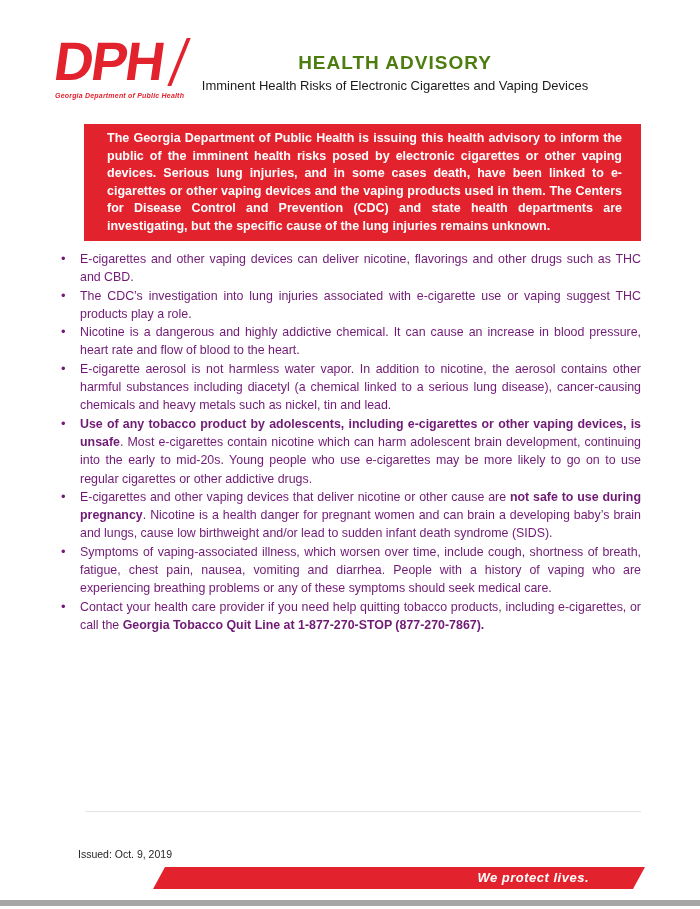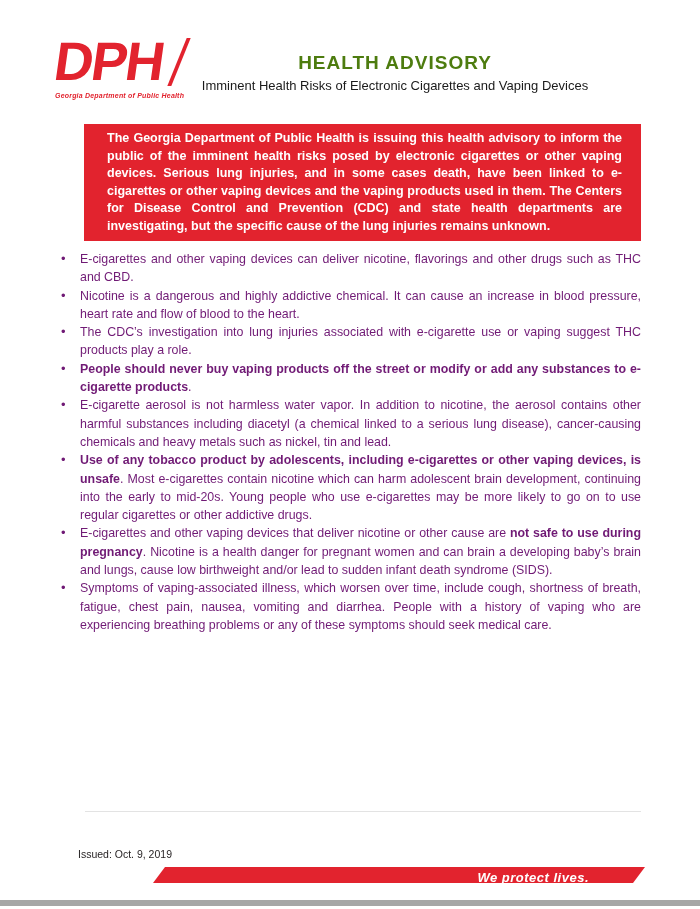--- a/index.html
+++ b/index.html
@@ -128,21 +128,21 @@
     left: 78px;
     top: 848px;
     font-size: 10.5px;
     color: #231f20;
   }
   .banner {
     position: absolute;
     left: 153px;
     top: 867px;
     width: 492px;
-    height: 16px;
+    height: 22px;
     background: #e2232e;
     clip-path: polygon(12px 0, 100% 0, calc(100% - 12px) 100%, 0 100%);
     text-decoration: underline;
   }
   .banner-text {
     position: absolute;
     right: 56px;
     top: 0;
     line-height: 22px;
     font-size: 13px;
@@ -177,27 +177,27 @@
     <div class="header-titles">
       <h1>HEALTH ADVISORY</h1>
       <div class="header-subtitle">Imminent Health Risks of Electronic Cigarettes and Vaping Devices</div>
     </div>
   </header>
 
   <section class="alert-box">The Georgia Department of Public Health is issuing this health advisory to inform the public of the imminent health risks posed by electronic cigarettes or other vaping devices. Serious lung injuries, and in some cases death, have been linked to e-cigarettes or other vaping devices and the vaping products used in them. The Centers for Disease Control and Prevention (CDC) and state health departments are investigating, but the specific cause of the lung injuries remains unknown.</section>
 
   <ul class="bullets" id="bullet-list">
       <li><span>E-cigarettes and other vaping devices can deliver nicotine, flavorings and other drugs such as THC and CBD.</span></li>
+      <li><span>The CDC’s investigation into lung injuries associated with e-cigarette use or vaping suggest THC products play a role.</span></li>
       <li><span>Nicotine is a dangerous and highly addictive chemical. It can cause an increase in blood pressure, heart rate and flow of blood to the heart.</span></li>
-      <li><span>The CDC’s investigation into lung injuries associated with e-cigarette use or vaping suggest THC products play a role.</span></li>
-      <li><span class="b">People should never buy vaping products off the street or modify or add any substances to e-cigarette products</span><span>.</span></li>
       <li><span>E-cigarette aerosol is not harmless water vapor. In addition to nicotine, the aerosol contains other harmful substances including diacetyl (a chemical linked to a serious lung disease), cancer-causing chemicals and heavy metals such as nickel, tin and lead.</span></li>
       <li><span class="b">Use of any tobacco product by adolescents, including e-cigarettes or other vaping devices, is unsafe</span><span>. Most e-cigarettes contain nicotine which can harm adolescent brain development, continuing into the early to mid-20s. Young people who use e-cigarettes may be more likely to go on to use regular cigarettes or other addictive drugs.</span></li>
       <li><span>E-cigarettes and other vaping devices that deliver nicotine or other cause are </span><span class="b">not safe to use during pregnancy</span><span>. Nicotine is a health danger for pregnant women and can brain a developing baby’s brain and lungs, cause low birthweight and/or lead to sudden infant death syndrome (SIDS).</span></li>
       <li><span>Symptoms of vaping-associated illness, which worsen over time, include cough, shortness of breath, fatigue, chest pain, nausea, vomiting and diarrhea. People with a history of vaping who are experiencing breathing problems or any of these symptoms should seek medical care.</span></li>
+      <li><span>Contact your health care provider if you need help quitting tobacco products, including e-cigarettes, or call the </span><span class="b">Georgia Tobacco Quit Line at 1-877-270-STOP (877-270-7867).</span></li>
     </ul>
 
   <div class="footer-rule"></div>
 
   <div class="issued-date">Issued: Oct. 9, 2019</div>
 
   <div class="banner">
     <span class="banner-text">We protect lives.</span>
   </div>
 

